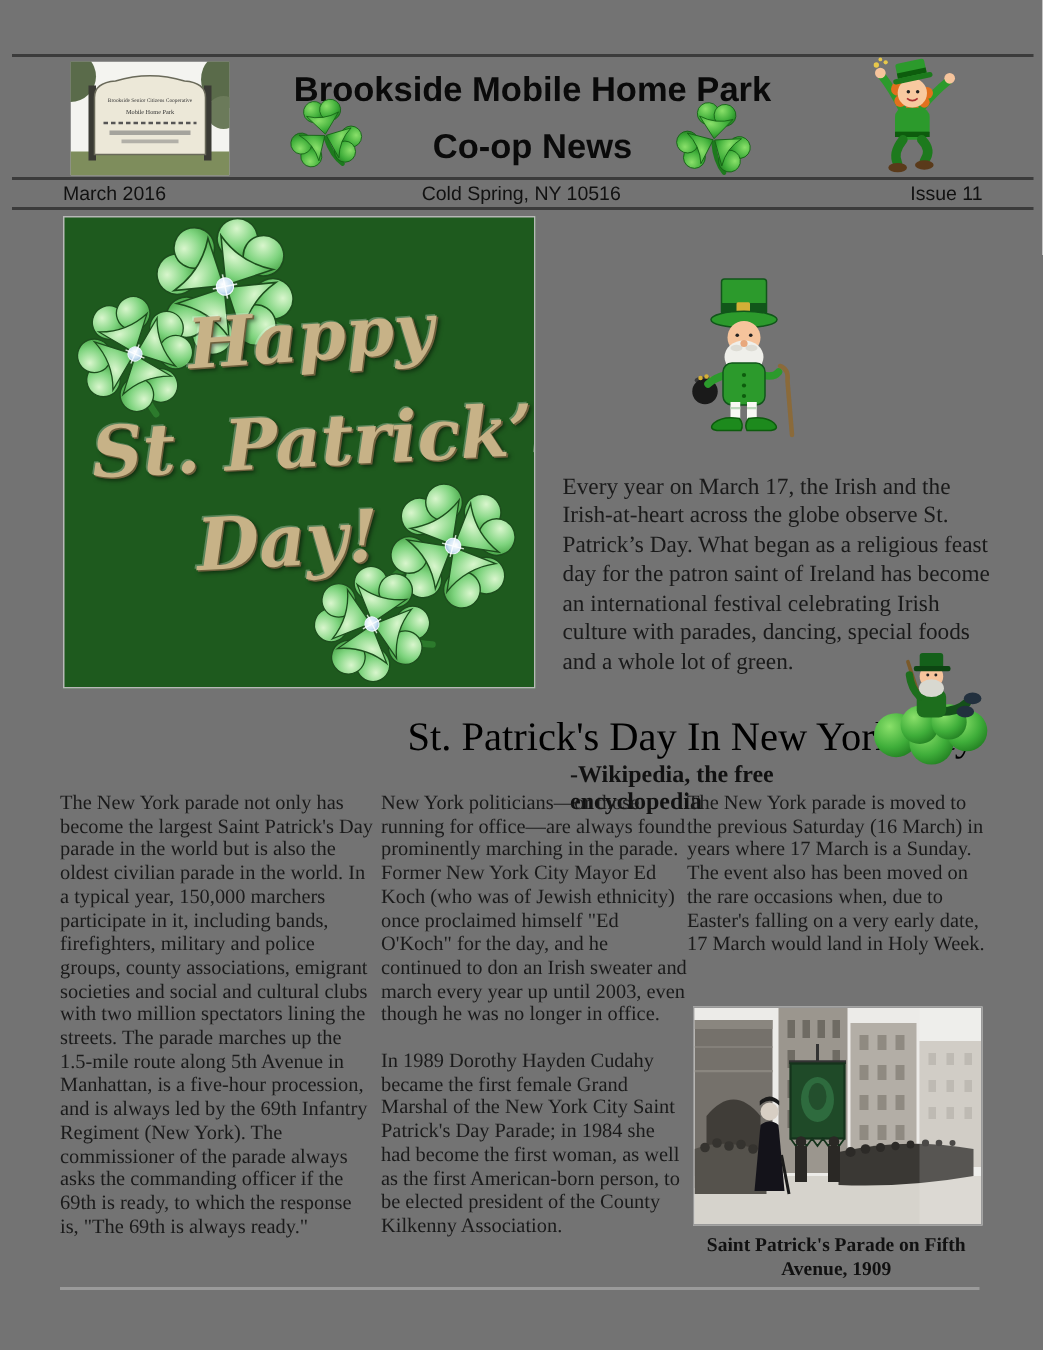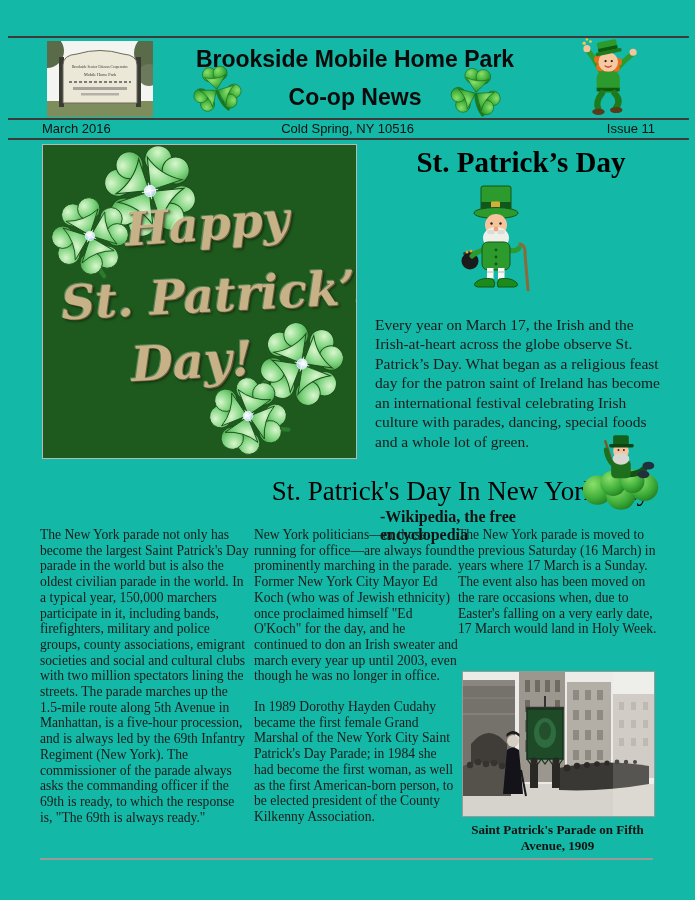--- a/index.html
+++ b/index.html
@@ -1,16 +1,16 @@
 <!DOCTYPE html>
 <html><head>
 <meta charset="utf-8">
 <style>
   html,body{margin:0;padding:0;background:#fff;}
-  .page{position:relative;width:695px;height:900px;background:#14b8a6;overflow:hidden;
+  .page{position:relative;width:695px;height:900px;background:#737373;overflow:hidden;
         font-family:"Liberation Serif",serif;color:#1a1a1a;}
   .abs{position:absolute;}
   .rule{position:absolute;background:#3b3b3b;}
   .rule-a{left:8px;right:6px;top:36px;height:2px;}
   .rule-b{left:8px;right:6px;top:118px;height:2px;}
   .rule-c{left:8px;right:6px;top:138px;height:2px;}
   .rule-d{left:40px;width:613px;top:858px;height:2px;background:#9a9a9a;}
 
   
   .sign{left:47px;top:41px;width:106px;height:76px;}
@@ -195,21 +195,20 @@
         <use href="#c4g"></use>
       </svg>
     <svg class="clv-d" viewBox="-50 -50 100 100">
         <use href="#c4g"></use>
       </svg>
     <div class="script-line gc1">Happy</div>
     <div class="script-line gc2">St. Patrick’s</div>
     <div class="script-line gc3">Day!</div>
   </div>
 
-  <div class="abs a1-title">St. Patrick’s Day</div>
 
   <svg class="abs lep-article" viewBox="0 0 92 118">
     <path d="M72 64 Q78 66 77 74 L80 110" stroke="#8a6a3a" stroke-width="3" fill="none" stroke-linecap="round"></path>
     <ellipse cx="22" cy="73.5" rx="7" ry="2.5" fill="#3a3a3a"></ellipse>
     <circle cx="22" cy="81" r="8.5" fill="#1a1a1a"></circle>
     <circle cx="19" cy="72" r="1.5" fill="#d4af37"></circle>
       <circle cx="23" cy="71" r="1.5" fill="#d4af37"></circle>
       <circle cx="26" cy="72.5" r="1.3" fill="#d4af37"></circle>
     <path d="M36 70 Q28 72 24 76" stroke="#2c9a2c" stroke-width="5" fill="none" stroke-linecap="round"></path>
     <path d="M60 70 Q68 72 71 68" stroke="#2c9a2c" stroke-width="5" fill="none" stroke-linecap="round"></path>

